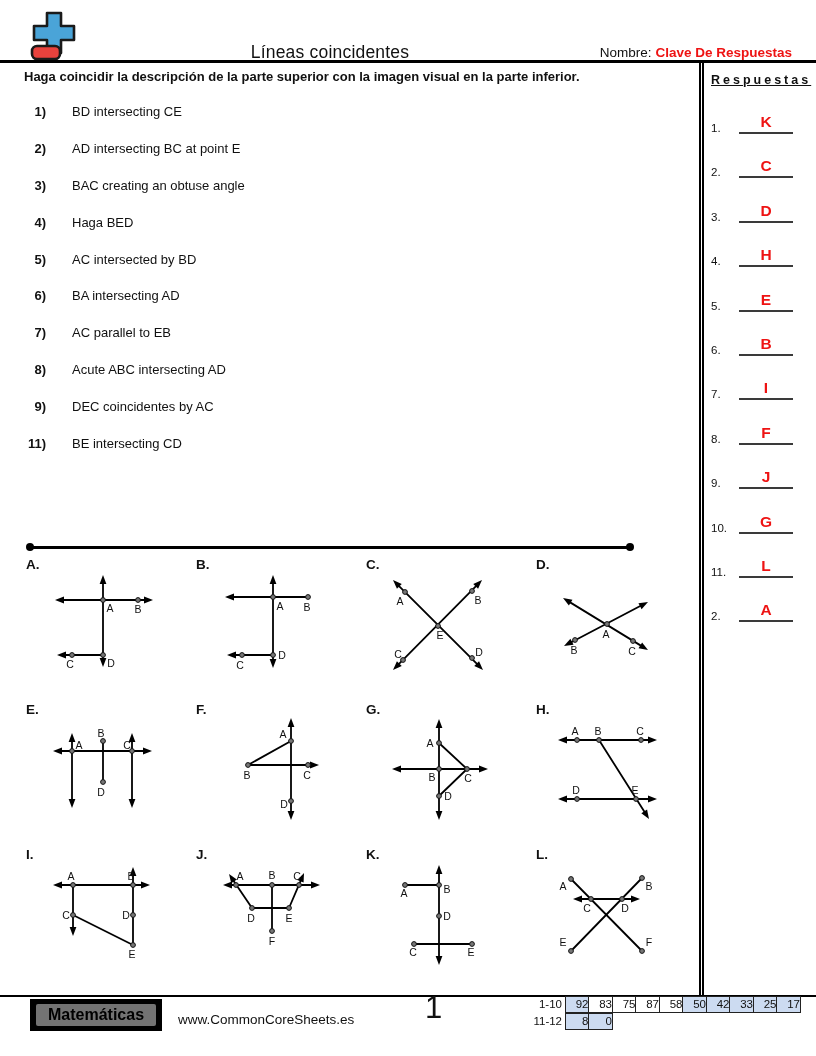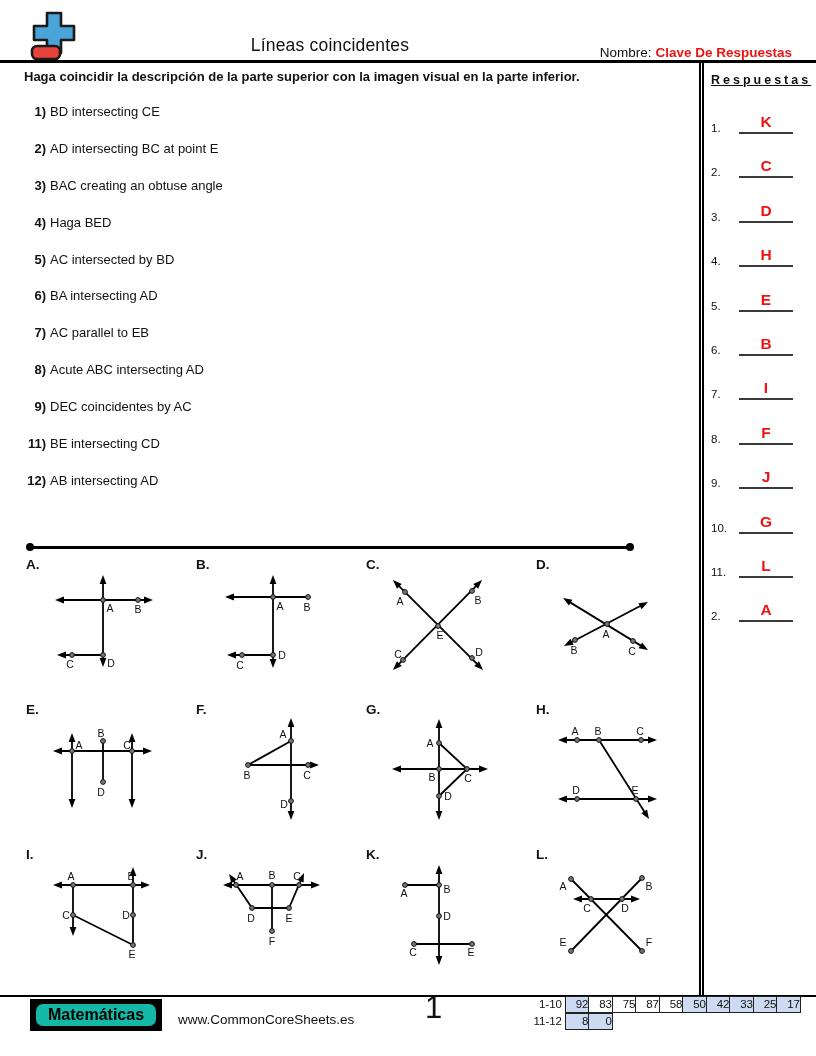--- a/index.html
+++ b/index.html
@@ -1,51 +1,51 @@
 <!DOCTYPE html>
 <html><head>
 <meta charset="utf-8">
 <style>
   html,body{margin:0;padding:0;background:#888;}
   .page{position:relative;width:816px;height:1056px;background:#fff;margin:0 auto;
         font-family:"Liberation Sans",sans-serif;color:#111;overflow:hidden;}
   
   .logo{position:absolute;left:26px;top:8px;}
-  .page-title{position:absolute;left:160px;top:35px;width:340px;text-align:center;
+  .page-title{position:absolute;left:160px;top:42px;width:340px;text-align:center;
               font-size:17.5px;letter-spacing:.2px;}
   .name-row{position:absolute;right:24px;top:45px;font-size:13.5px;white-space:nowrap;}
   .name-value{color:var(--accent-red,#ee1313);font-weight:bold;margin-left:4px;}
   .header-rule{position:absolute;left:0;top:60px;width:816px;height:3px;background:#000;}
   .instruction{position:absolute;left:24px;top:69px;width:660px;font-weight:bold;font-size:13px;}
   
   .questions{position:absolute;left:0;top:104px;width:670px;}
   .q-row{display:flex;line-height:15px;font-size:13px;margin-bottom:21.9px;}
   .q-num{width:46px;text-align:right;font-weight:bold;flex:none;}
-  .q-text{margin-left:4px;}
+  .q-text{margin-left:26px;}
   
   .divider-line{position:absolute;left:30px;top:546px;width:600px;height:2.5px;background:#000;}
   .divider-dot{position:absolute;top:543px;width:8px;height:8px;border-radius:50%;background:#000;}
   
   .dg-cell{position:absolute;width:160px;height:138px;}
   .dg-letter{position:absolute;left:6px;top:2px;font-size:13.5px;font-weight:bold;}
   .dg-svg{position:absolute;left:0;top:0;}
   
   .answers-col{position:absolute;left:699px;top:62px;width:112px;height:933px;
                border-left:5px double #000;}
   .answers-title{margin:11px 0 0 7px;font-weight:bold;font-size:12.5px;letter-spacing:3px;
                  text-decoration:underline;}
   .answers-list{position:absolute;left:7px;top:46px;}
   .answer-item{display:flex;align-items:flex-end;height:26px;margin-bottom:18.4px;}
   .ans-num{width:26px;font-size:11.5px;flex:none;}
   .ans-blank{width:54px;margin-left:2px;border-bottom:2px solid #3a3a3a;text-align:center;
              color:var(--accent-red,#ee1313);font-weight:bold;font-size:15.5px;line-height:20px;}
   
   .footer-rule{position:absolute;left:0;top:995px;width:816px;height:2px;background:#000;}
   .brand{position:absolute;left:30px;top:999px;background:#000;padding:5px 6px;}
-  .brand-pill{background:#14b8a6;border-radius:7px;padding:2px 12px;font-weight:bold;
+  .brand-pill{background:#737373;border-radius:2px;padding:2px 12px;font-weight:bold;
               font-size:16px;color:#000;display:inline-block;}
   .site{position:absolute;left:178px;top:1012px;font-size:13.5px;}
   .page-num{position:absolute;left:425px;top:990px;font-size:31px;}
   .score-table{position:absolute;left:518px;top:996px;font-size:11.5px;}
   .score-row{display:flex;height:17px;}
   .score-label{width:44px;text-align:right;padding-right:4px;line-height:17px;flex:none;}
   .score-cell{width:25px;flex:none;border:1.5px solid #222;margin-left:-1.5px;text-align:right;
               line-height:14px;background:#fff;box-sizing:border-box;}
   .score-cell.hl{background:var(--score-highlight,#ccdbf1);}
 </style>
@@ -99,24 +99,20 @@
         <span class="q-num">8)</span>
         <span class="q-text">Acute ABC intersecting AD</span>
       </div>
       <div class="q-row">
         <span class="q-num">9)</span>
         <span class="q-text">DEC coincidentes by AC</span>
       </div>
       <div class="q-row">
         <span class="q-num">11)</span>
         <span class="q-text">BE intersecting CD</span>
-      </div>
-      <div class="q-row">
-        <span class="q-num">12)</span>
-        <span class="q-text">AB intersecting AD</span>
       </div>
     </div>
 
   <div class="divider-line"></div>
   <div class="divider-dot" style="left:26px;"></div>
   <div class="divider-dot" style="left:626px;"></div>
 
   <div id="diagrams-grid">
       <div class="dg-cell" style="left: 20px; top: 555px;">
         <span class="dg-letter">A.</span>

